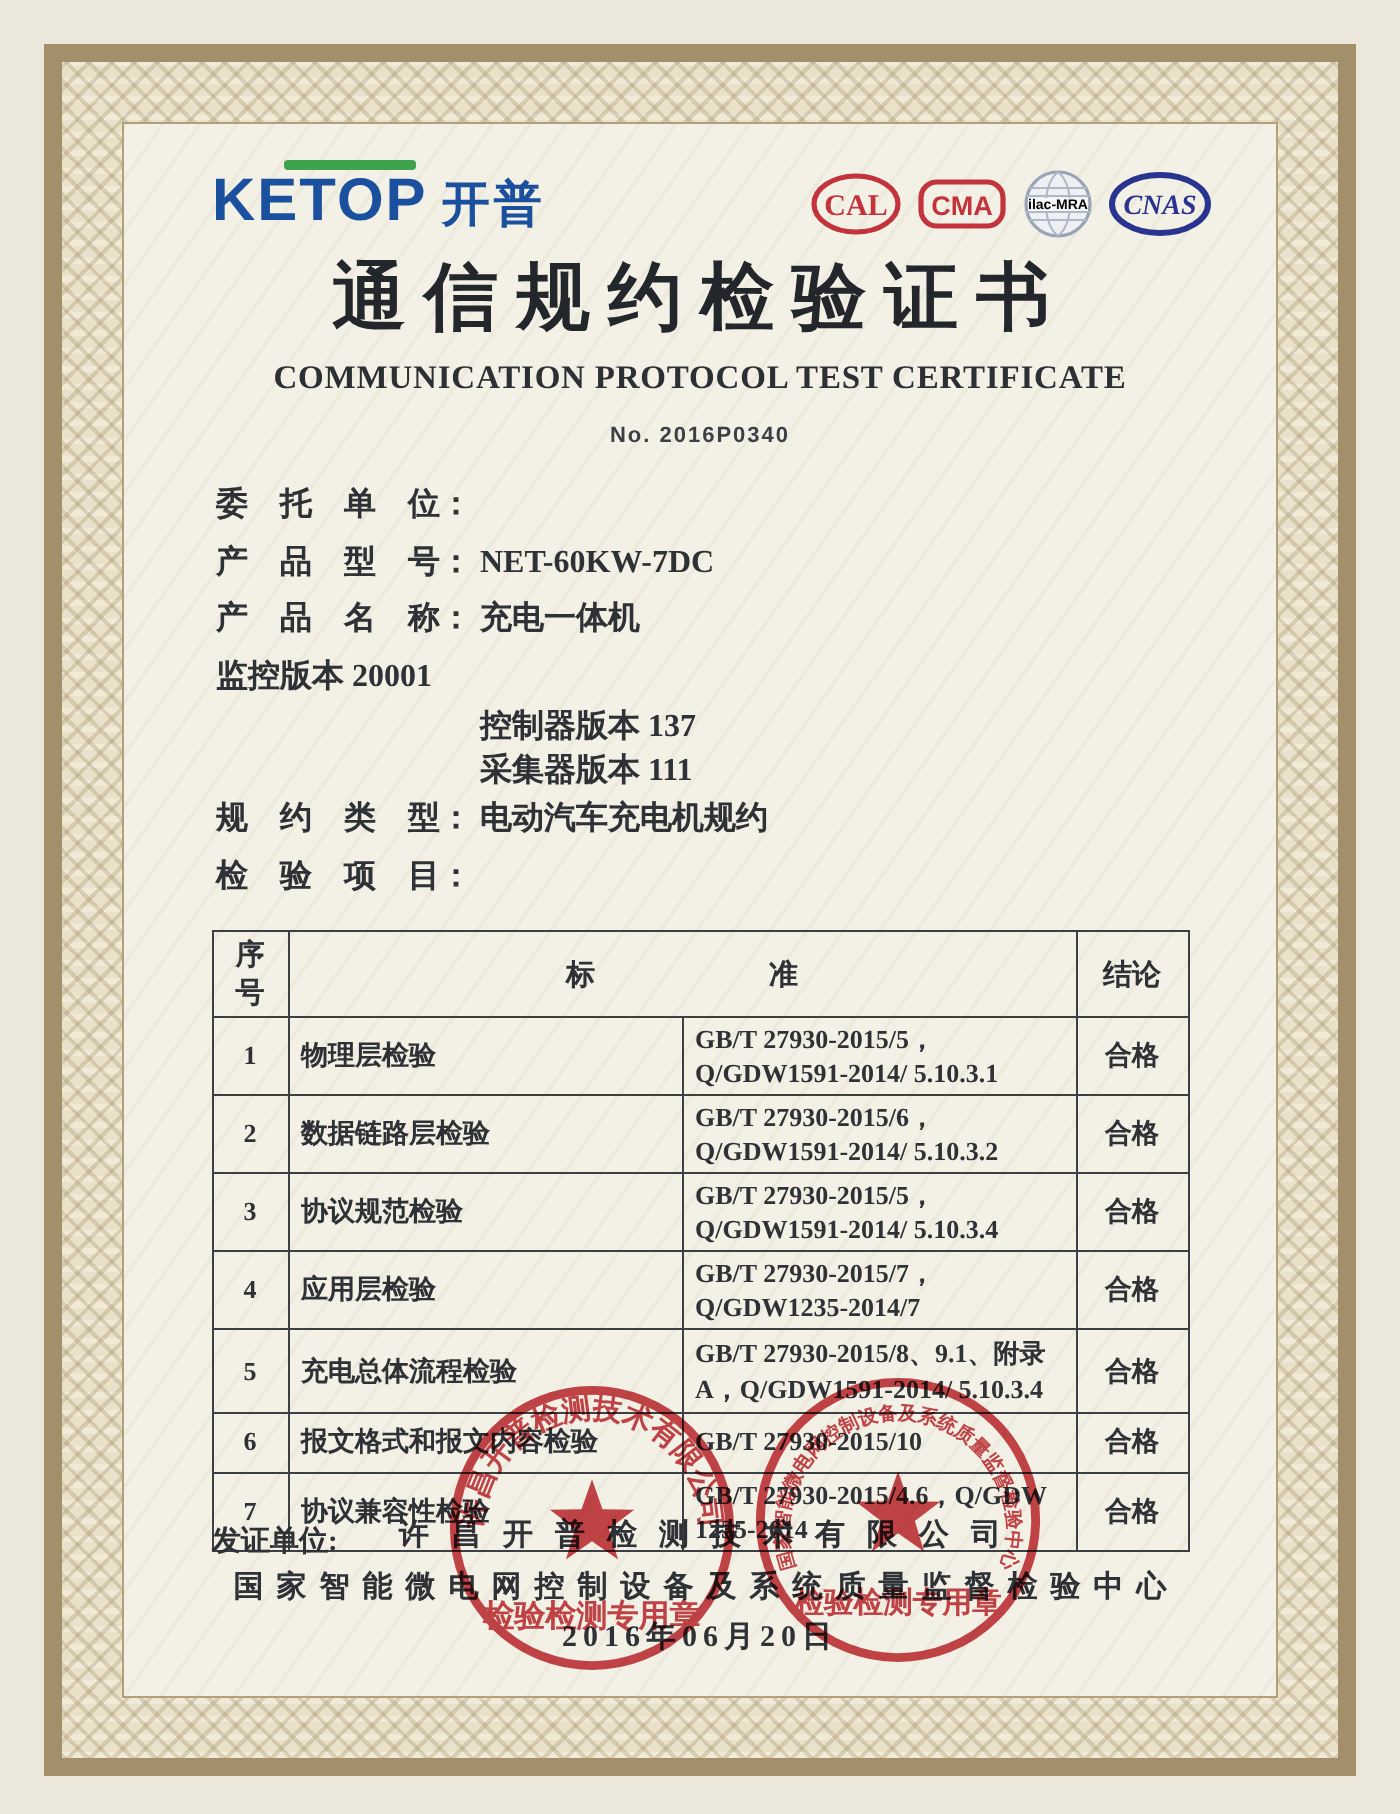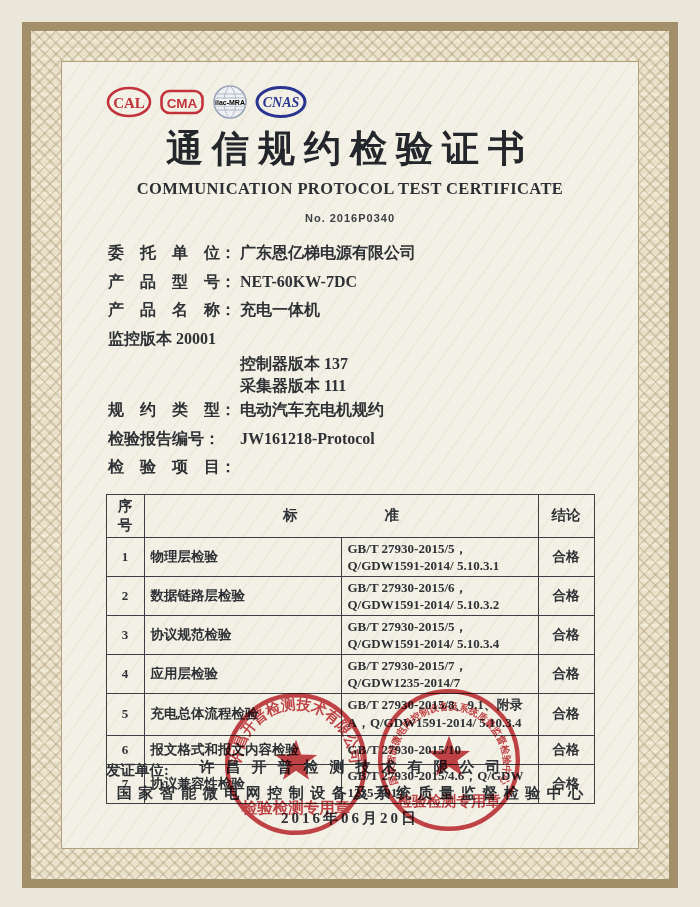--- a/index.html
+++ b/index.html
@@ -78,20 +78,25 @@
   .stamp-r { left:313px; top:624px; }
 </style>
 </head>
 <body>
 
 <div class="frame">
  <div class="ornate">
   <div class="paper">
 
     <div class="hdr">
+      <div class="logo">
+        <div class="logo-bar"></div>
+        <span class="logo-en">KETOP</span>
+        <span class="logo-zh">开普</span>
+      </div>
       <div class="marks">
         <svg width="46" height="34" viewBox="0 0 46 34">
           <ellipse cx="23" cy="17" rx="21" ry="14" fill="none" stroke="#c2333c" stroke-width="2.6"></ellipse>
           <text x="23" y="22.5" text-anchor="middle" font-family="Liberation Serif,serif" font-weight="bold" font-size="15" fill="#c2333c">CAL</text>
         </svg>
         <svg width="46" height="34" viewBox="0 0 46 34">
           <rect x="2.5" y="6" width="41" height="22" rx="8" fill="none" stroke="#c2333c" stroke-width="2.6"></rect>
           <text x="23" y="22.5" text-anchor="middle" font-family="Liberation Sans,sans-serif" font-weight="bold" font-size="13.5" fill="#c2333c">CMA</text>
         </svg>
         <svg width="36" height="36" viewBox="0 0 36 36">
@@ -108,42 +113,37 @@
       </div>
     </div>
 
     <div class="title-zh">通信规约检验证书</div>
     <div class="title-en">COMMUNICATION PROTOCOL TEST CERTIFICATE</div>
     <div class="cert-no">No. 2016P0340</div>
 
     <div class="fields">
       <div class="frow">
         <span class="flabel">委　托　单　位：</span>
-        <span class="fvalue">广东恩亿梯电源有限公司</span>
       </div>
       <div class="frow">
         <span class="flabel">产　品　型　号：</span>
         <span class="fvalue">NET-60KW-7DC</span>
       </div>
       <div class="frow">
         <span class="flabel">产　品　名　称：</span>
         <span class="fvalue">充电一体机</span>
       </div>
       <div class="frow">
         <span class="fvalue">监控版本 20001</span>
       </div>
       <div class="fextra">控制器版本 137</div>
       <div class="fextra">采集器版本 111</div>
       <div class="frow">
         <span class="flabel">规　约　类　型：</span>
         <span class="fvalue">电动汽车充电机规约</span>
-      </div>
-      <div class="frow">
-        <span class="flabel">检验报告编号：</span>
-        <span class="fvalue">JW161218-Protocol</span>
       </div>
       <div class="frow">
         <span class="flabel">检　验　项　目：</span>
         <span class="fvalue"></span>
       </div>
     </div>
 
     <table class="insp">
       <tbody>
       <tr class="h">

